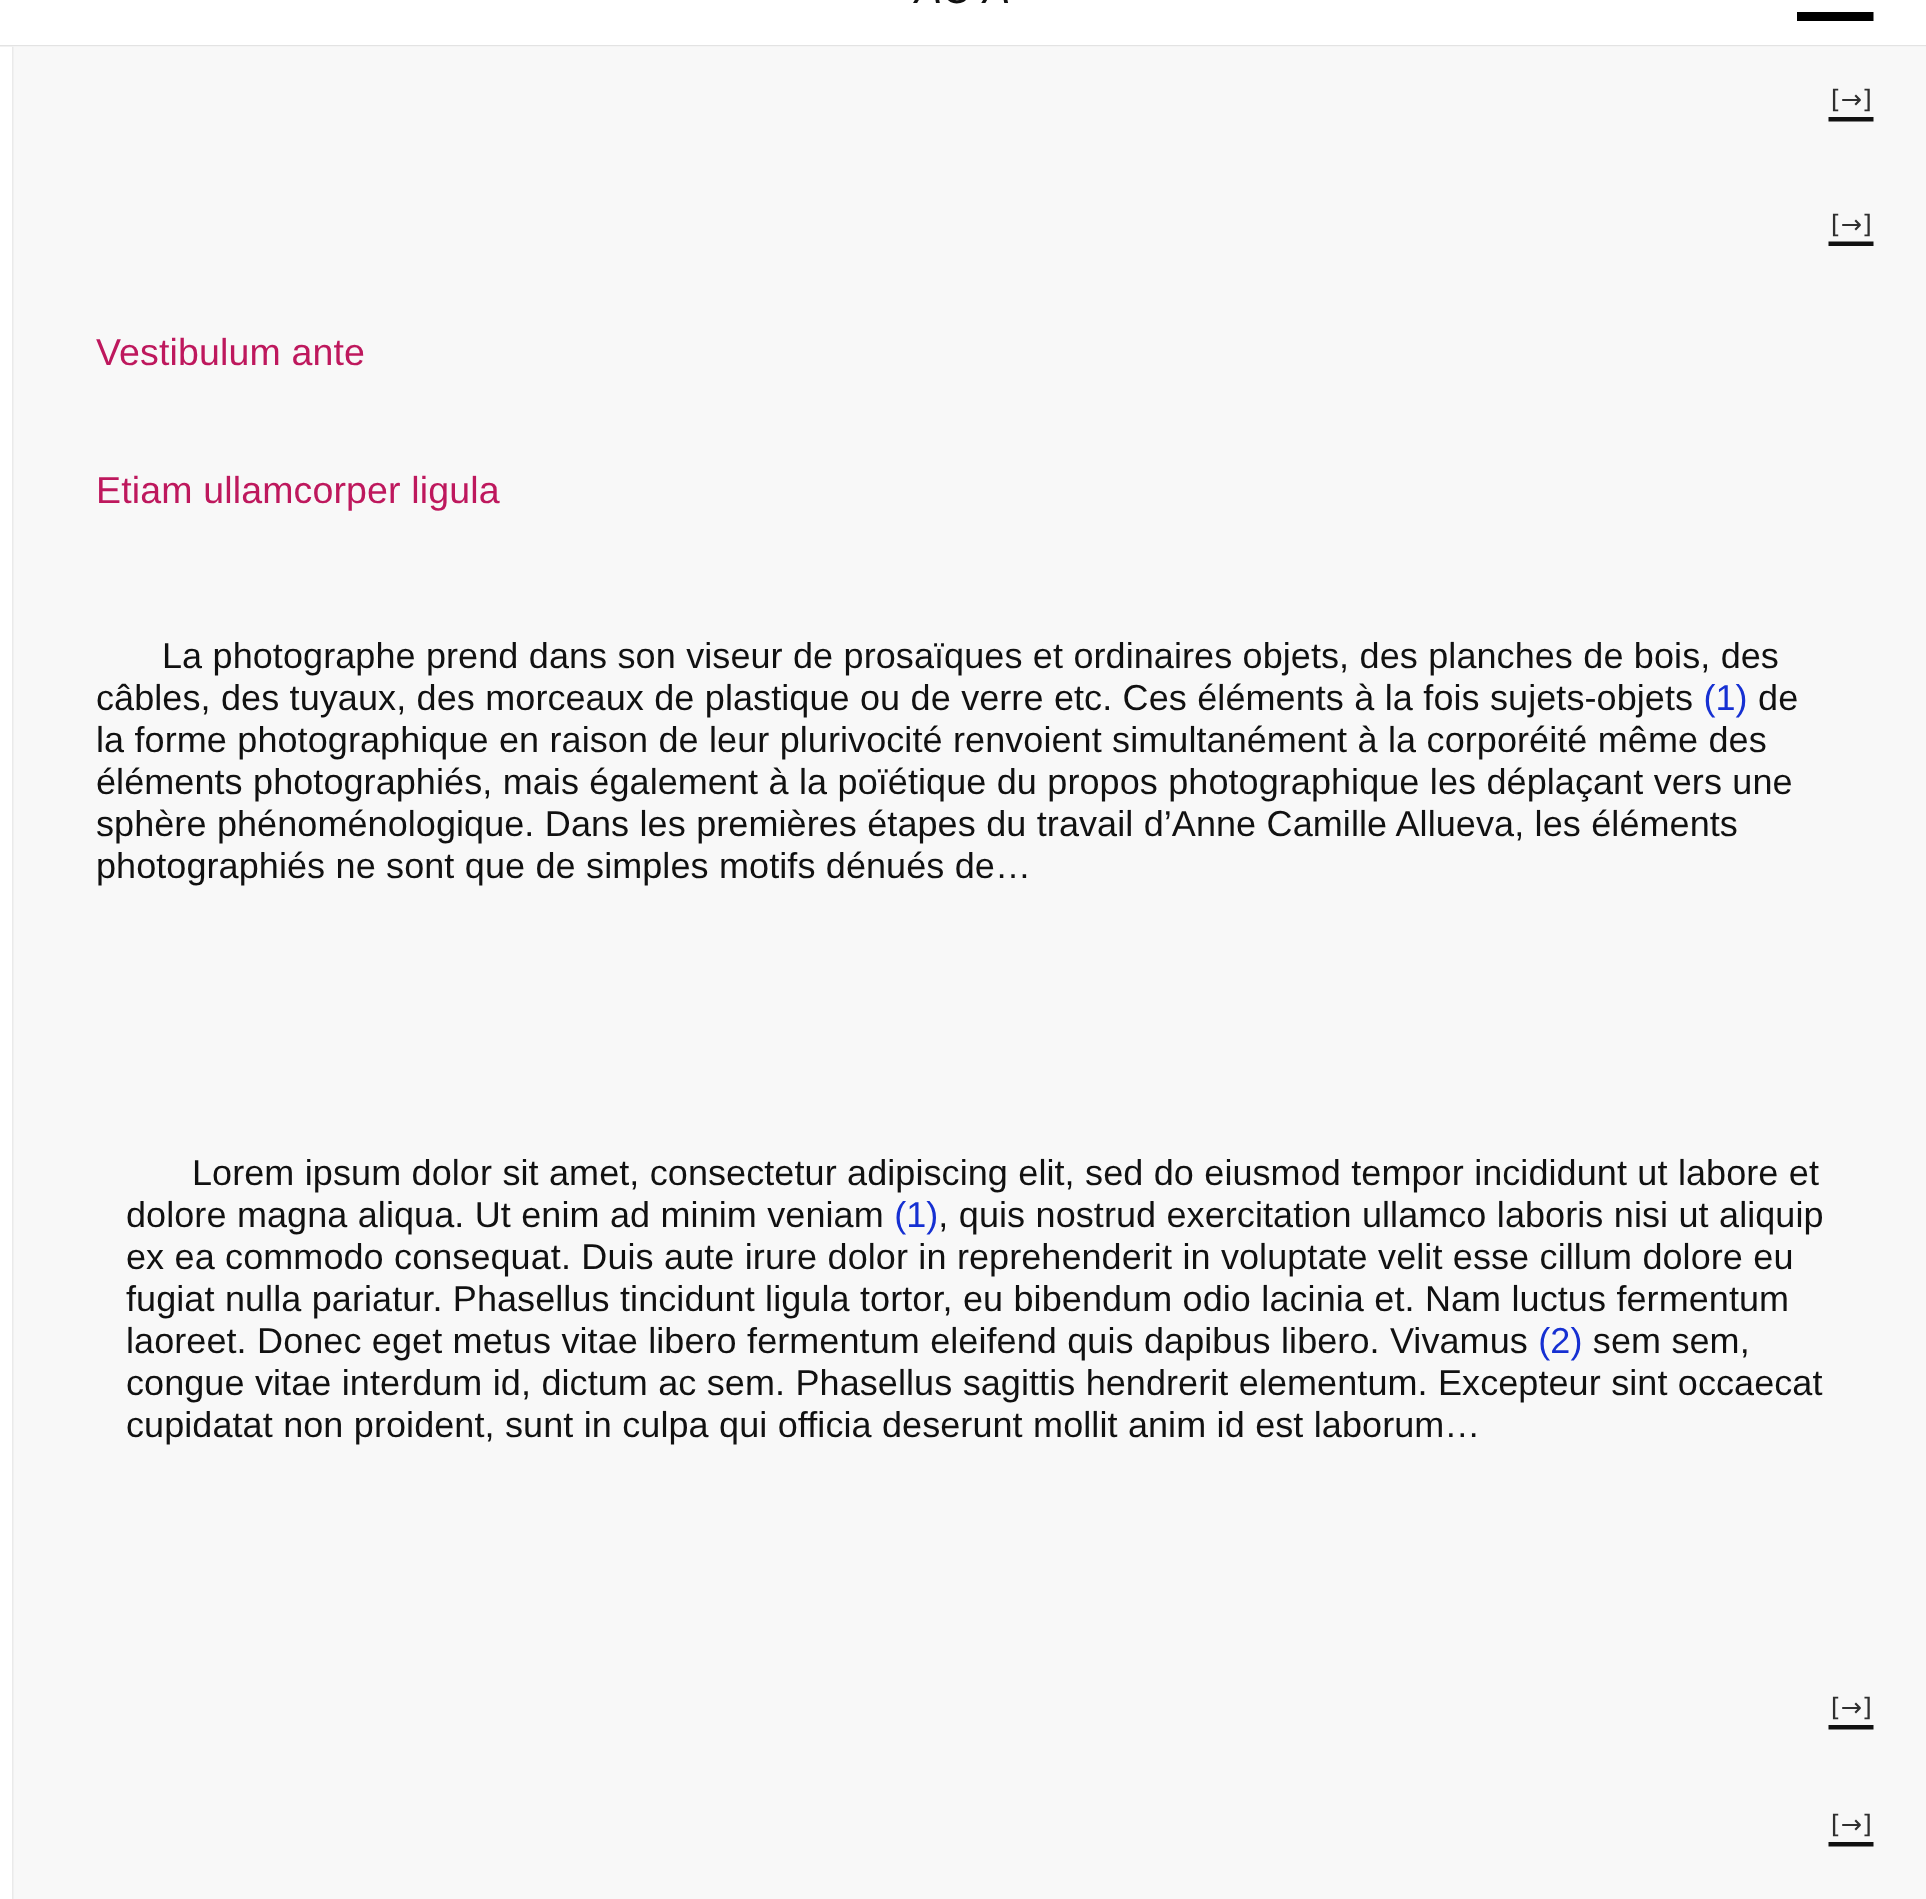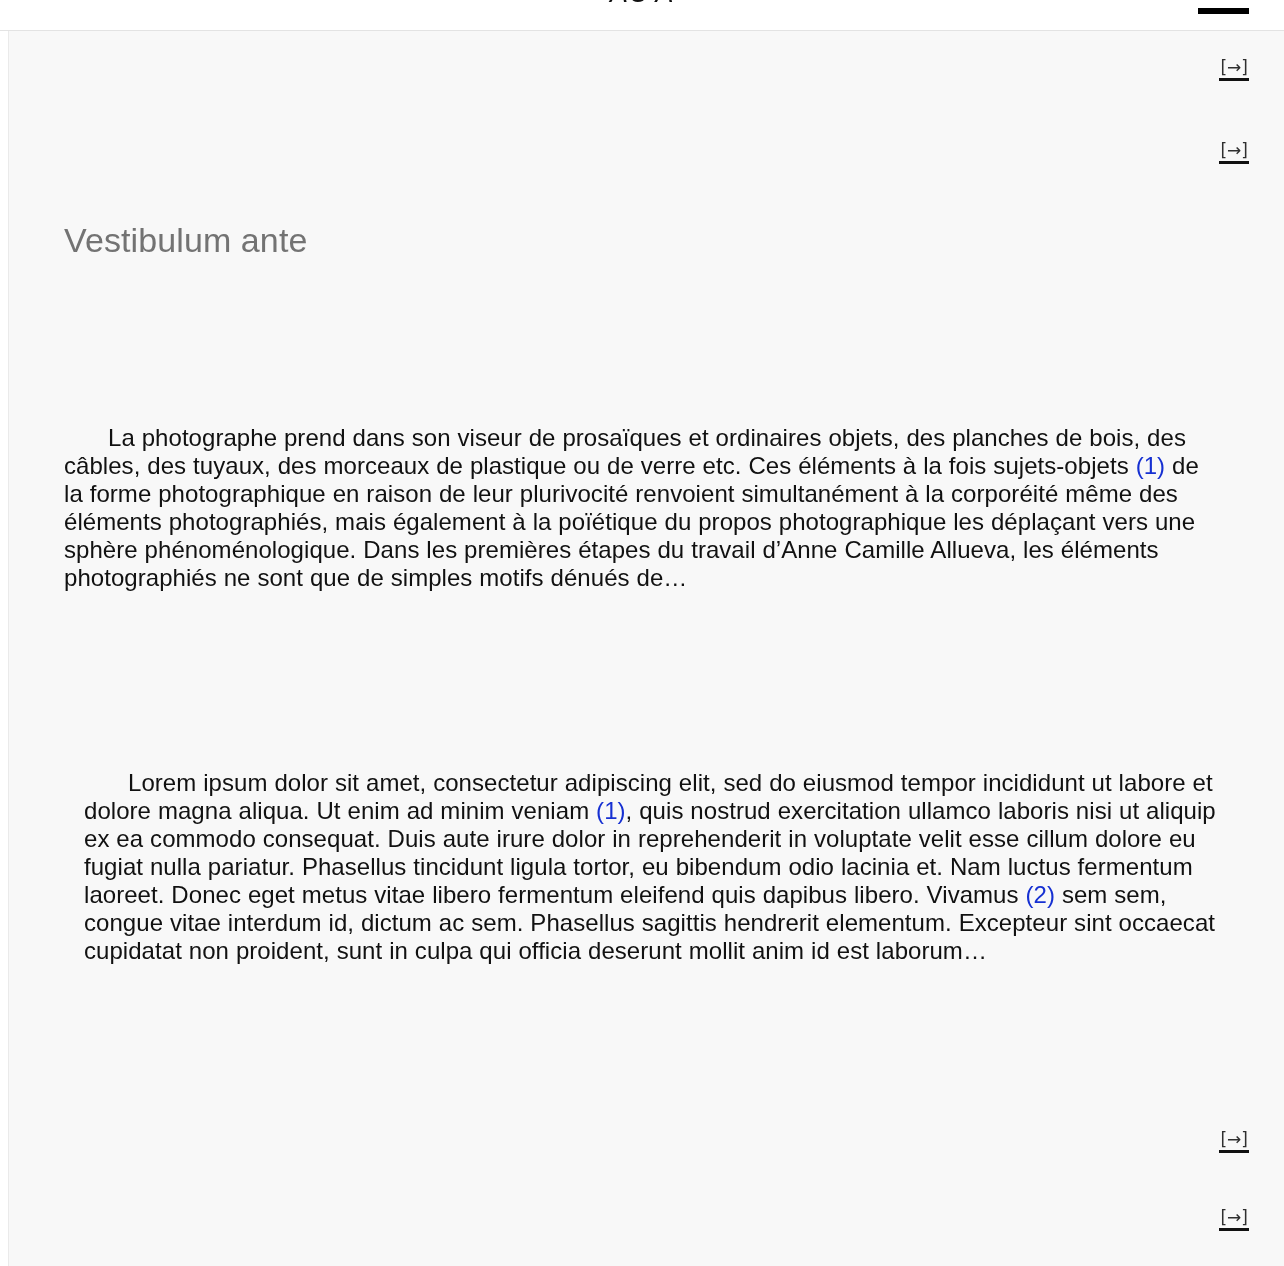--- a/index.html
+++ b/index.html
@@ -84,23 +84,23 @@
   }
   .goto-1 { top: 27px;   right: 35px; }
   .goto-2 { top: 110px;  right: 35px; }
   .goto-3 { top: 1099px; right: 35px; }
   .goto-4 { top: 1177px; right: 35px; }
 
   
   .heading {
     position: absolute;
     left: 55px;
-    font-size: 34px;
+    font-size: 25px;
     font-weight: 400;
-    color: #737373;
+    color: #be185d;
     letter-spacing: 0.1px;
     white-space: nowrap;
   }
   .heading-1 { top: 190px; }
   .heading-2 { top: 282px; }
 
   
   .para {
     position: absolute;
     left: 55px;
@@ -132,20 +132,21 @@
   </div>
 
   <div class="doc-surface">
 
     <div class="goto-icon goto-1">[→]</div>
 
     <div class="goto-icon goto-2">[→]</div>
 
     <div class="heading heading-1">Vestibulum ante</div>
 
+    <div class="heading heading-2">Etiam ullamcorper ligula</div>
 
     <p class="para para-1"><span>La photographe prend dans son viseur de prosaïques et ordinaires objets, des planches de bois, des câbles, des tuyaux, des morceaux de plastique ou de verre etc. Ces éléments à la fois sujets-objets </span><a class="note-ref" href="#">(1)</a><span> de la forme photographique en raison de leur plurivocité renvoient simultanément à la corporéité même des éléments photographiés, mais également à la poïétique du propos photographique les déplaçant vers une sphère phénoménologique. Dans les premières étapes du travail d’Anne Camille Allueva, les éléments photographiés ne sont que de simples motifs dénués de…</span></p>
 
     <p class="para para-2"><span>Lorem ipsum dolor sit amet, consectetur adipiscing elit, sed do eiusmod tempor incididunt ut labore et dolore magna aliqua. Ut enim ad minim veniam </span><a class="note-ref" href="#">(1)</a><span>, quis nostrud exercitation ullamco laboris nisi ut aliquip ex ea commodo consequat. Duis aute irure dolor in reprehenderit in voluptate velit esse cillum dolore eu fugiat nulla pariatur. Phasellus tincidunt ligula tortor, eu bibendum odio lacinia et. Nam luctus fermentum laoreet. Donec eget metus vitae libero fermentum eleifend quis dapibus libero. Vivamus </span><a class="note-ref" href="#">(2)</a><span> sem sem, congue vitae interdum id, dictum ac sem. Phasellus sagittis hendrerit elementum. Excepteur sint occaecat cupidatat non proident, sunt in culpa qui officia deserunt mollit anim id est laborum…</span></p>
 
     <div class="goto-icon goto-3">[→]</div>
 
     <div class="goto-icon goto-4">[→]</div>
 
   </div>

